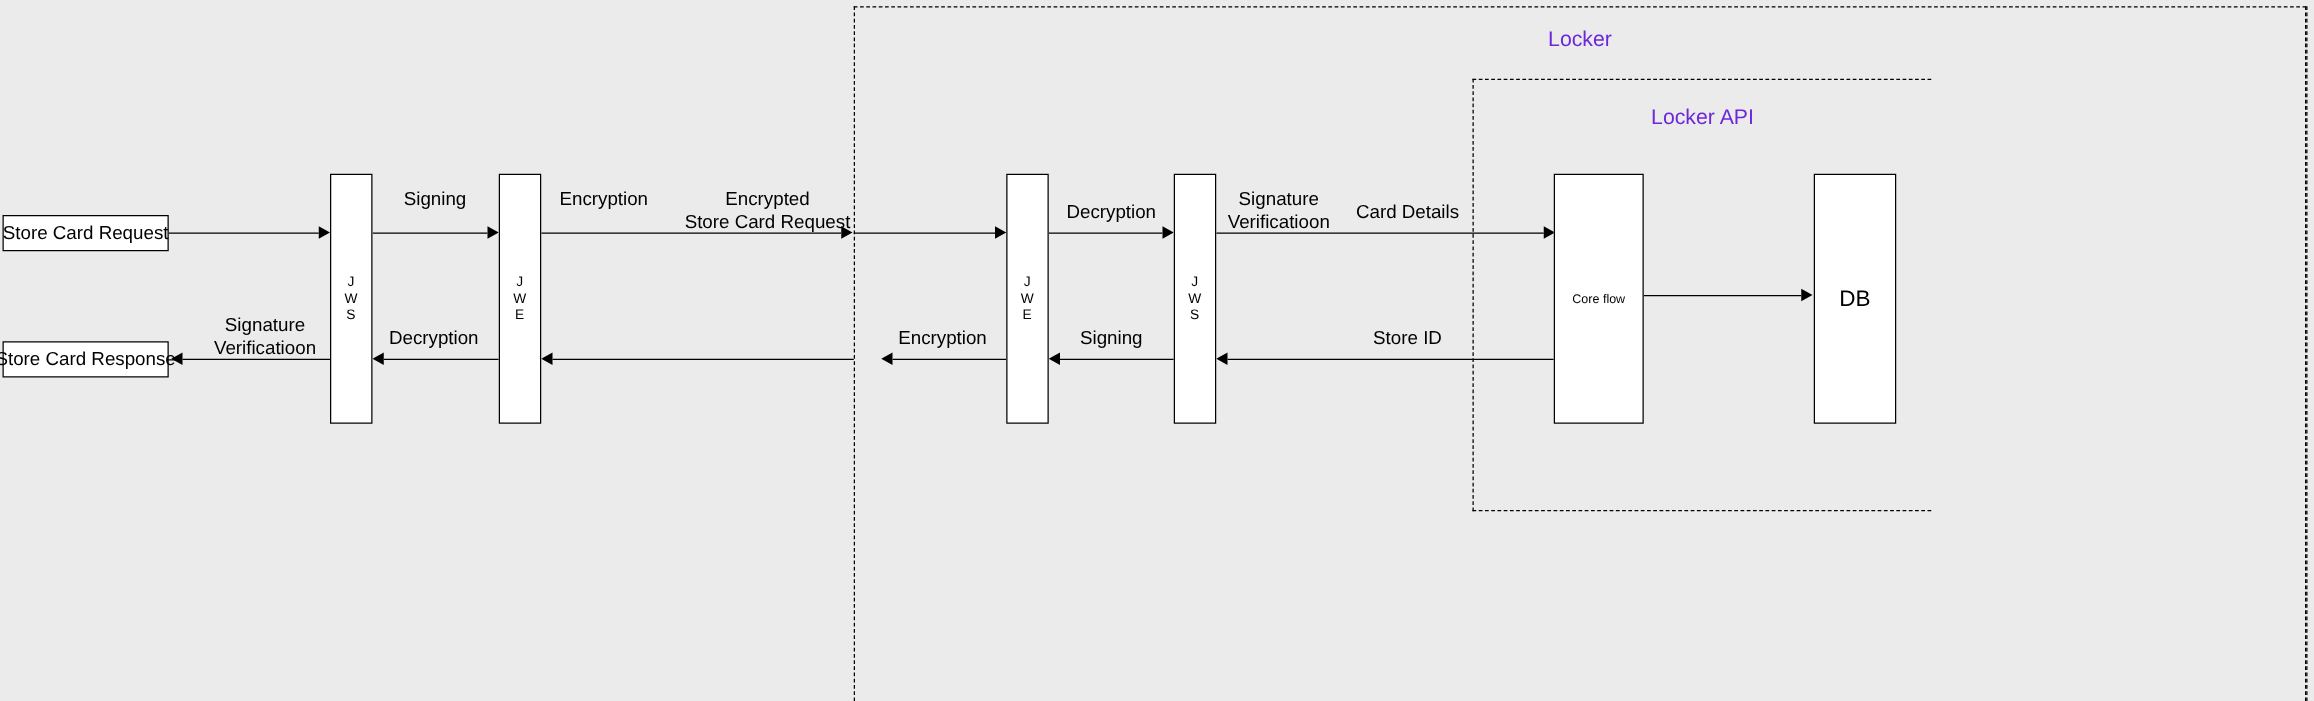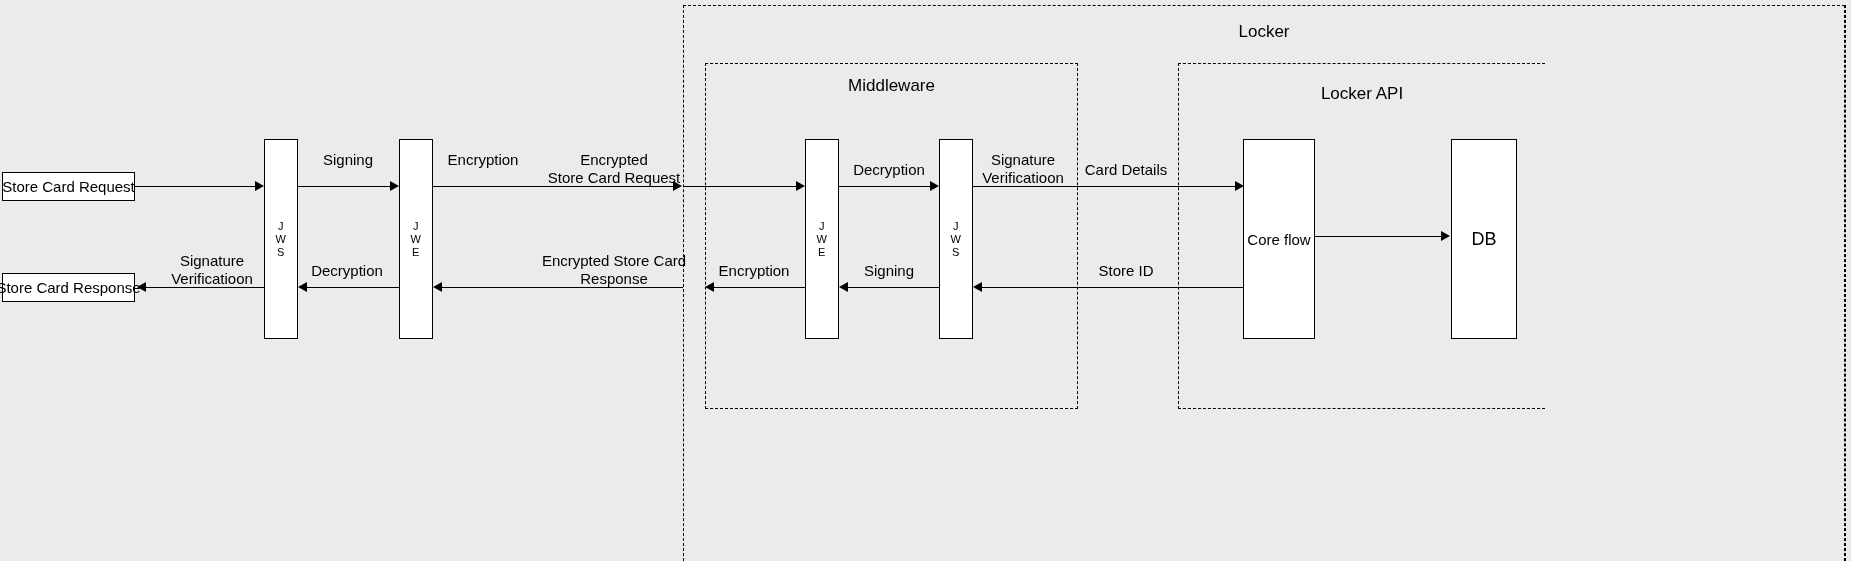--- a/index.html
+++ b/index.html
@@ -19,21 +19,21 @@
     border:1.6px dashed #000;
     box-sizing:border-box;
     background:transparent;
   }
   .group > .group-title{
     position:absolute;
     left:0;right:0;
     text-align:center;
     font-size:17px;
     line-height:20px;
-    color:#000000;
+    color:#6d28d9;
     white-space:nowrap;
   }
 
   
   .node{
     position:absolute;
     background:#ffffff;
     border:1.4px solid #000;
     box-sizing:border-box;
     display:flex;
@@ -41,21 +41,21 @@
     justify-content:center;
   }
   .node .vlabel{
     font-size:11px;
     line-height:13px;
     text-align:center;
     letter-spacing:0.5px;
     white-space:pre-line;
   }
   .node .hlabel{
-    font-size:15px;
+    font-size:10px;
     line-height:17px;
     text-align:center;
   }
   .node .hlabel.small{font-size:18px;}
 
   
   .term{
     position:absolute;
     background:#ffffff;
     border:1.4px solid #000;
@@ -104,23 +104,20 @@
 </head>
 <body>
 
 <div id="stage">
 
   <div class="group" style="left:683px;top:5px;width:1162px;height:556px;border-bottom:none;">
     <div class="group-title" style="top:16px;">Locker</div>
   </div>
 
 
-  <div class="group" style="left:705px;top:63px;width:373px;height:346px;">
-    <div class="group-title" style="top:12px;">Middleware</div>
-  </div>
 
   <div class="group" style="left:1178px;top:63px;width:367px;height:346px;border-right:none;">
     <div class="group-title" style="top:20px;text-align:center;">Locker API</div>
   </div>
 
   <div class="vdash" style="left:1845px;top:5px;height:556px;"></div>
 
   <div class="term" style="left:2px;top:172px;width:133px;height:29px;">Store Card Request</div>
 
   <div class="hline" style="left:135px;top:186px;width:120px;"></div>
@@ -159,22 +156,20 @@
   <div class="arrow-l" style="left:137px;top:282px;"></div>
   <div class="elabel" style="left:152px;top:252px;width:120px;">Signature
 Verificatioon</div>
 
   <div class="hline" style="left:307px;top:287px;width:92px;"></div>
   <div class="arrow-l" style="left:298px;top:282px;"></div>
   <div class="elabel" style="left:287px;top:262px;width:120px;">Decryption</div>
 
   <div class="hline" style="left:442px;top:287px;width:241px;"></div>
   <div class="arrow-l" style="left:433px;top:282px;"></div>
-  <div class="elabel" style="left:527px;top:252px;width:174px;">Encrypted  Store Card
-Response</div>
 
   <div class="hline" style="left:714px;top:287px;width:91px;"></div>
   <div class="arrow-l" style="left:705px;top:282px;"></div>
   <div class="elabel" style="left:694px;top:262px;width:120px;">Encryption</div>
 
   <div class="hline" style="left:848px;top:287px;width:91px;"></div>
   <div class="arrow-l" style="left:839px;top:282px;"></div>
   <div class="elabel" style="left:829px;top:262px;width:120px;">Signing</div>
 
   <div class="hline" style="left:982px;top:287px;width:261px;"></div>

